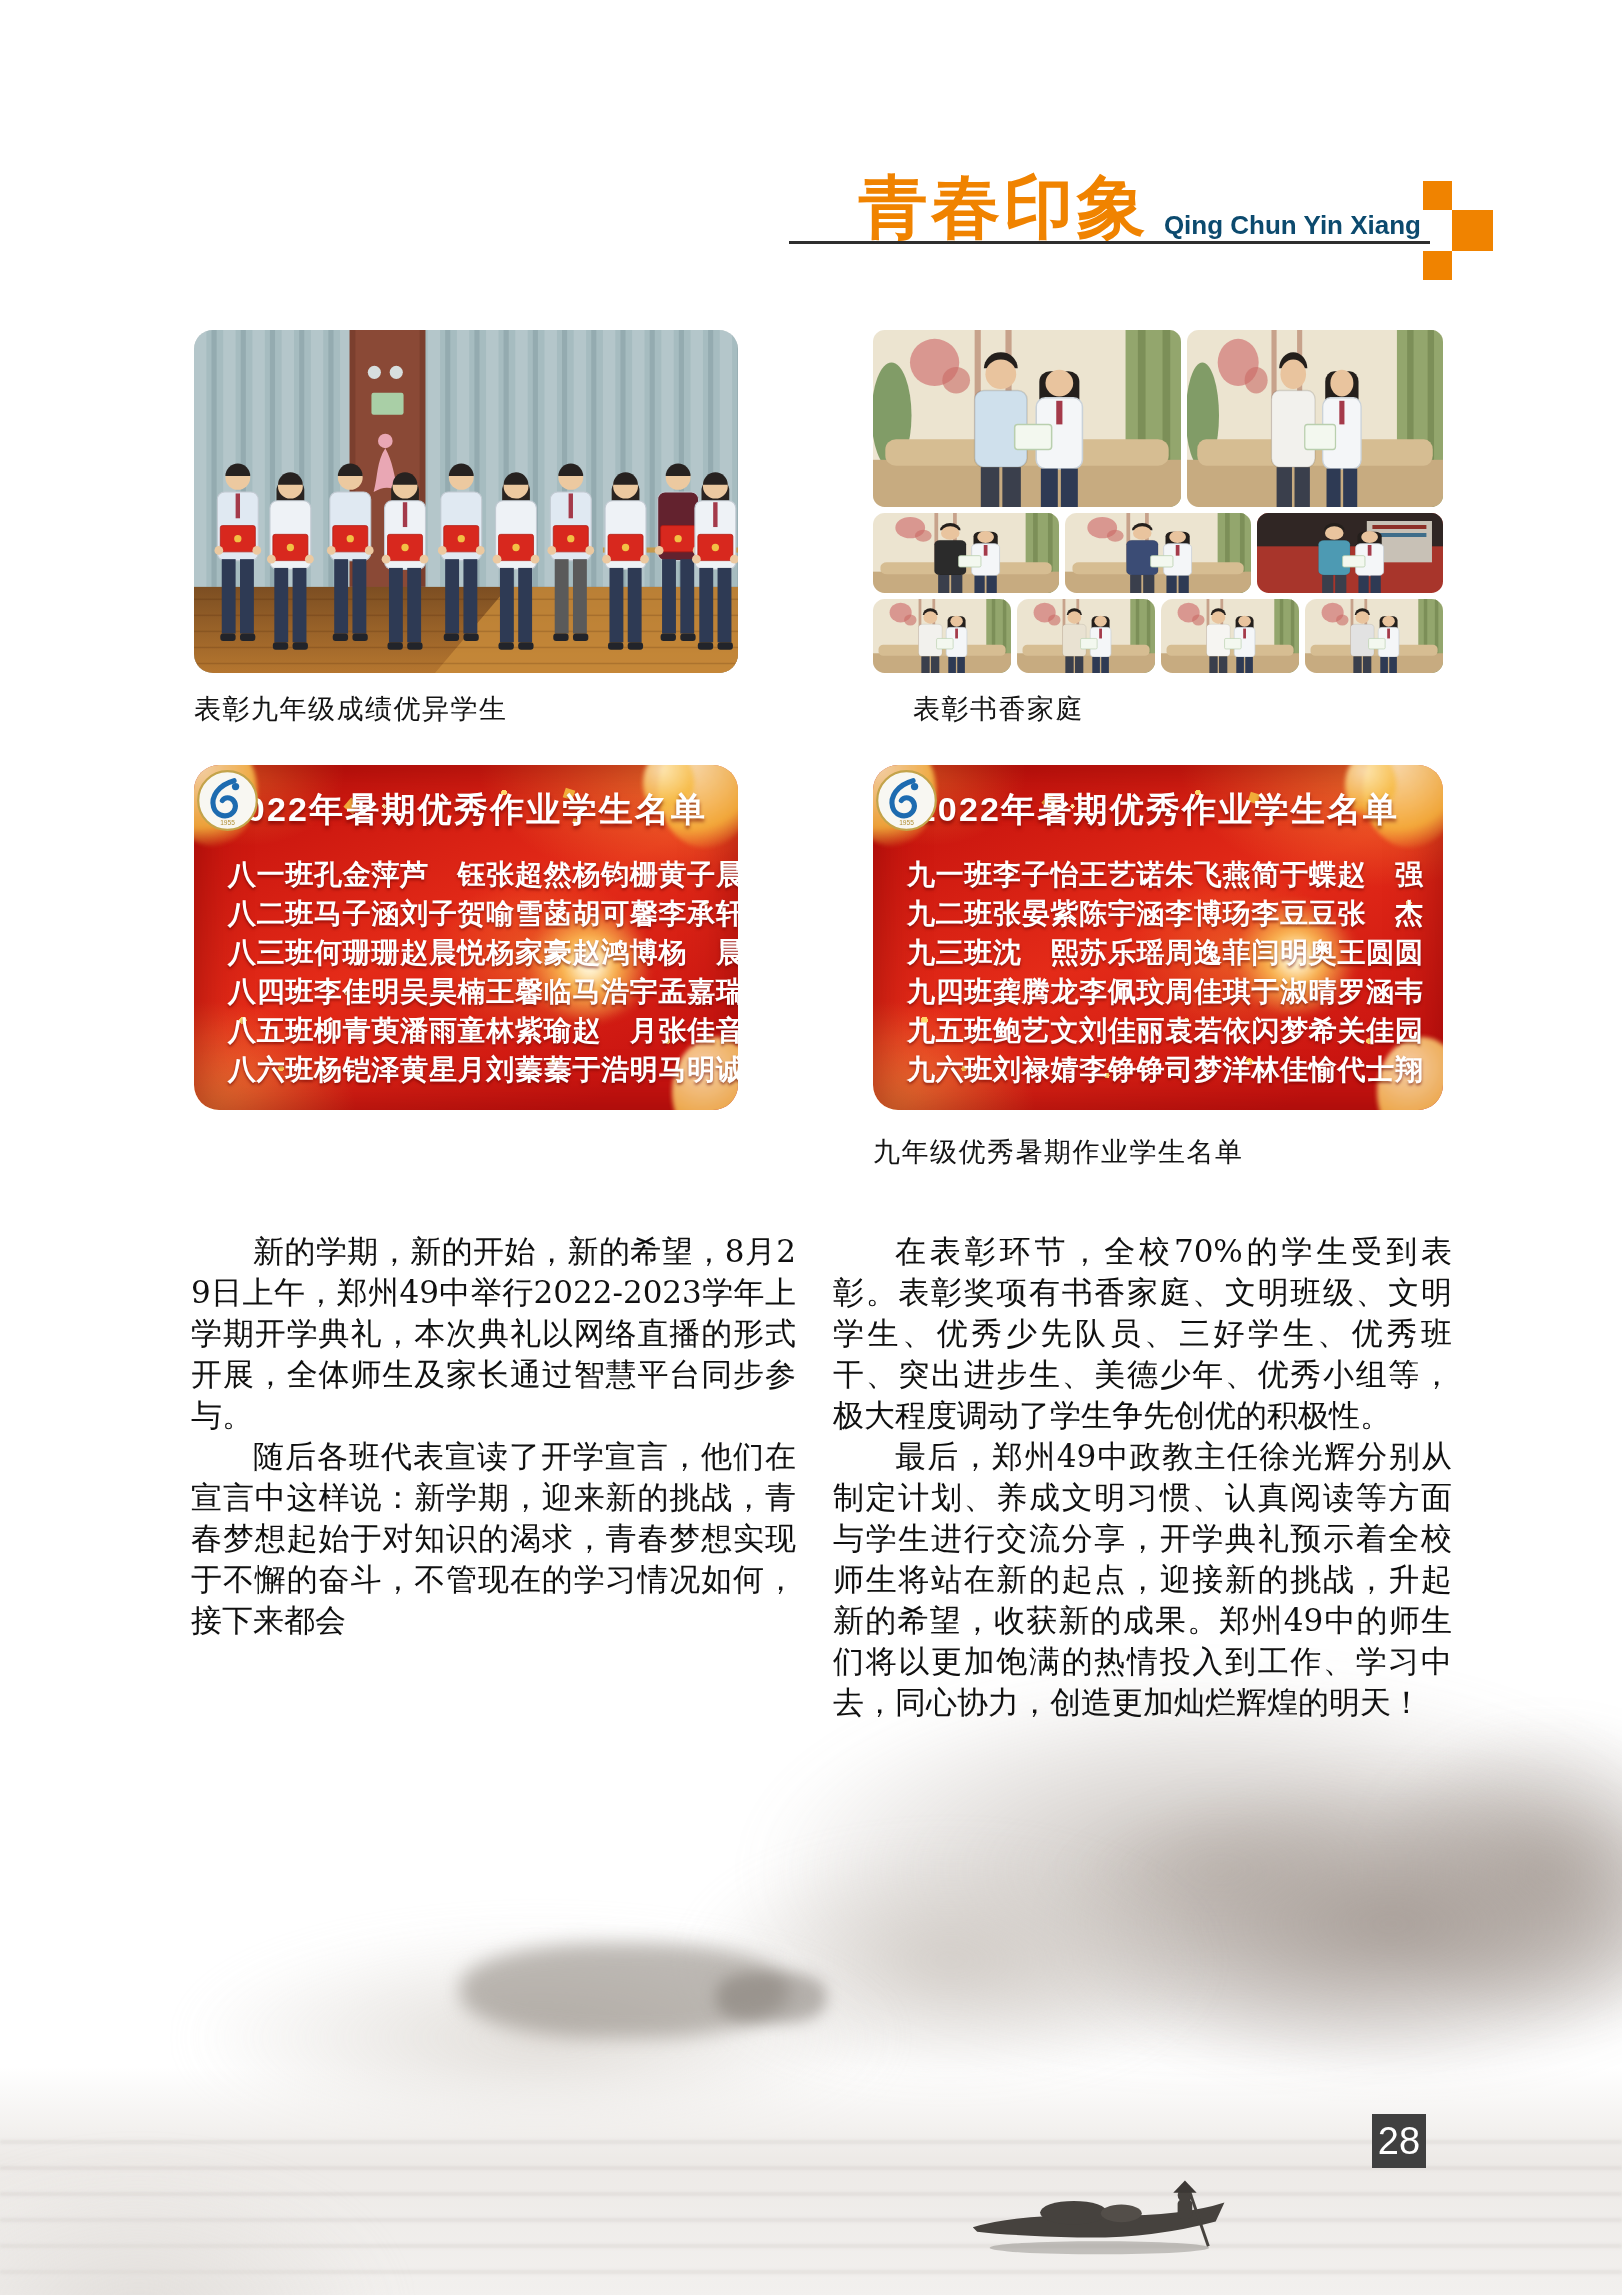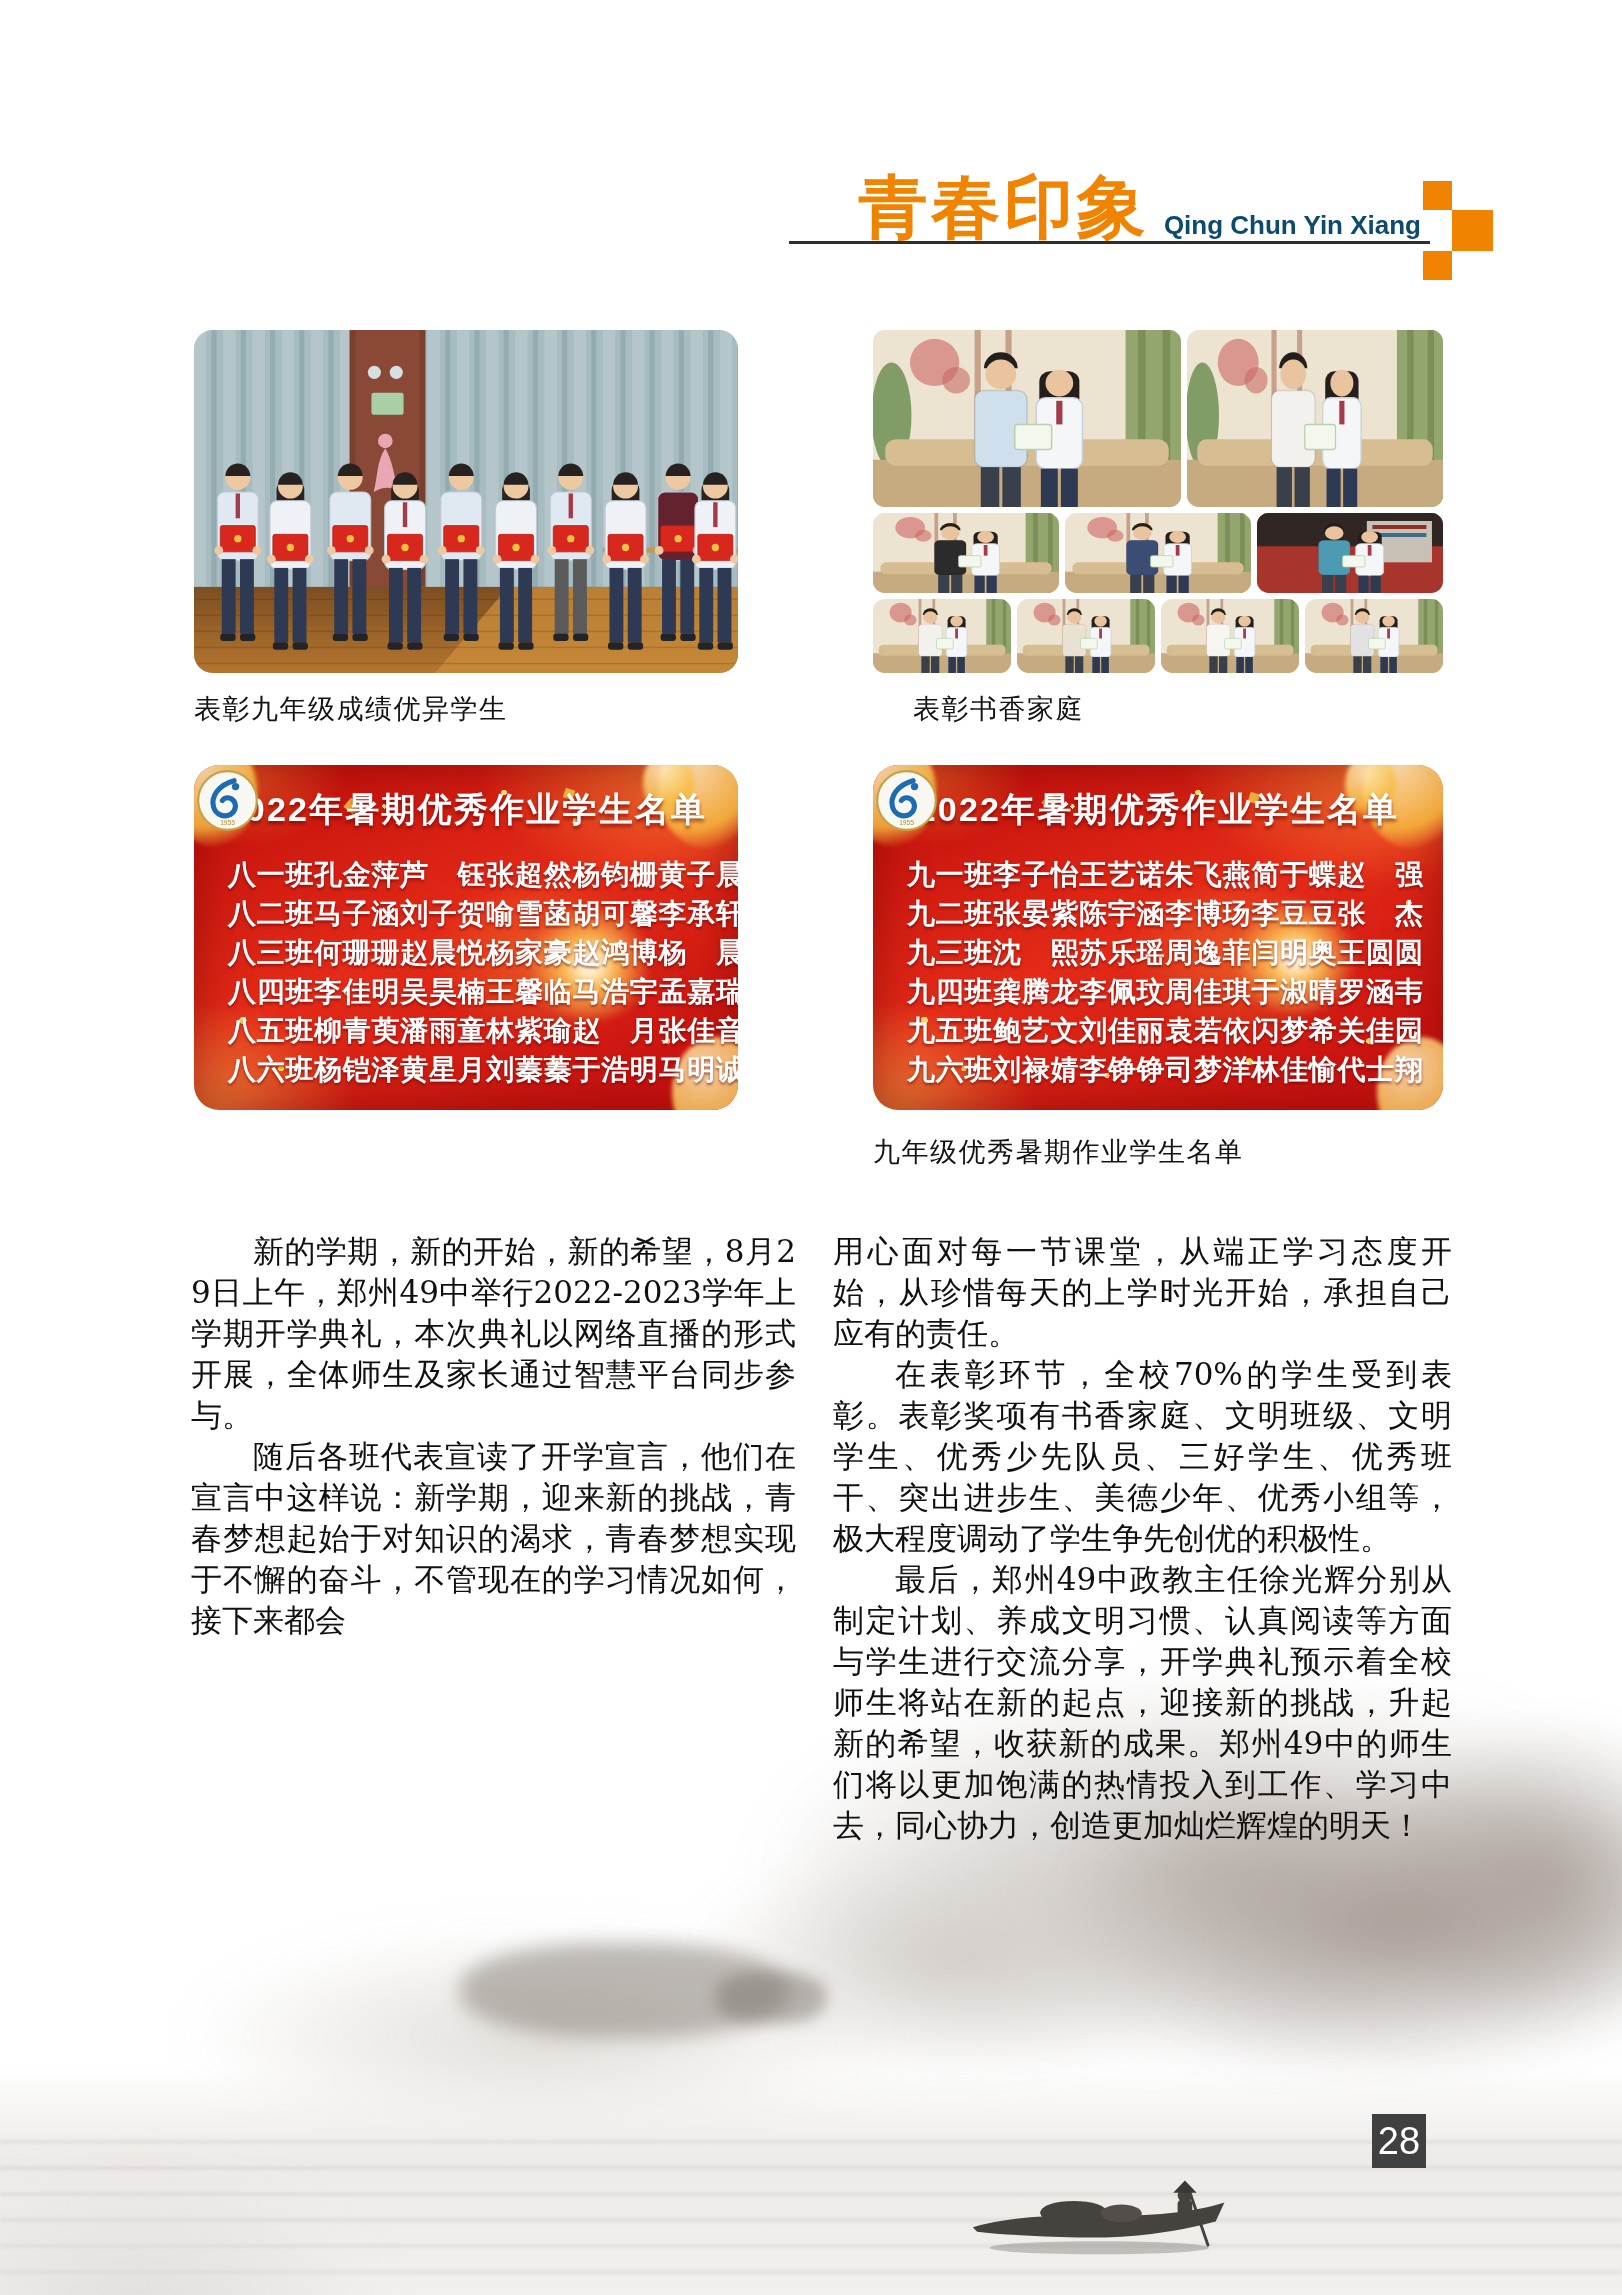--- a/index.html
+++ b/index.html
@@ -601,21 +601,20 @@
         </div>
     </div>
 
     <div class="caption" id="capBanRight">九年级优秀暑期作业学生名单</div>
 
     <div class="col" id="colLeft">
         <p class="ind">新的学期，新的开始，新的希望，8月29日上午，郑州49中举行2022-2023学年上学期开学典礼，本次典礼以网络直播的形式开展，全体师生及家长通过智慧平台同步参与。</p>
         <p class="ind">随后各班代表宣读了开学宣言，他们在宣言中这样说：新学期，迎来新的挑战，青春梦想起始于对知识的渴求，青春梦想实现于不懈的奋斗，不管现在的学习情况如何，接下来都会</p>
       </div>
     <div class="col" id="colRight">
-        <p>用心面对每一节课堂，从端正学习态度开始，从珍惜每天的上学时光开始，承担自己应有的责任。</p>
         <p class="ind">在表彰环节，全校70%的学生受到表彰。表彰奖项有书香家庭、文明班级、文明学生、优秀少先队员、三好学生、优秀班干、突出进步生、美德少年、优秀小组等，极大程度调动了学生争先创优的积极性。</p>
         <p class="ind">最后，郑州49中政教主任徐光辉分别从制定计划、养成文明习惯、认真阅读等方面与学生进行交流分享，开学典礼预示着全校师生将站在新的起点，迎接新的挑战，升起新的希望，收获新的成果。郑州49中的师生们将以更加饱满的热情投入到工作、学习中去，同心协力，创造更加灿烂辉煌的明天！</p>
       </div>
 
     <div class="page-num">28</div>
 
   </div>
 </div>
 
 

